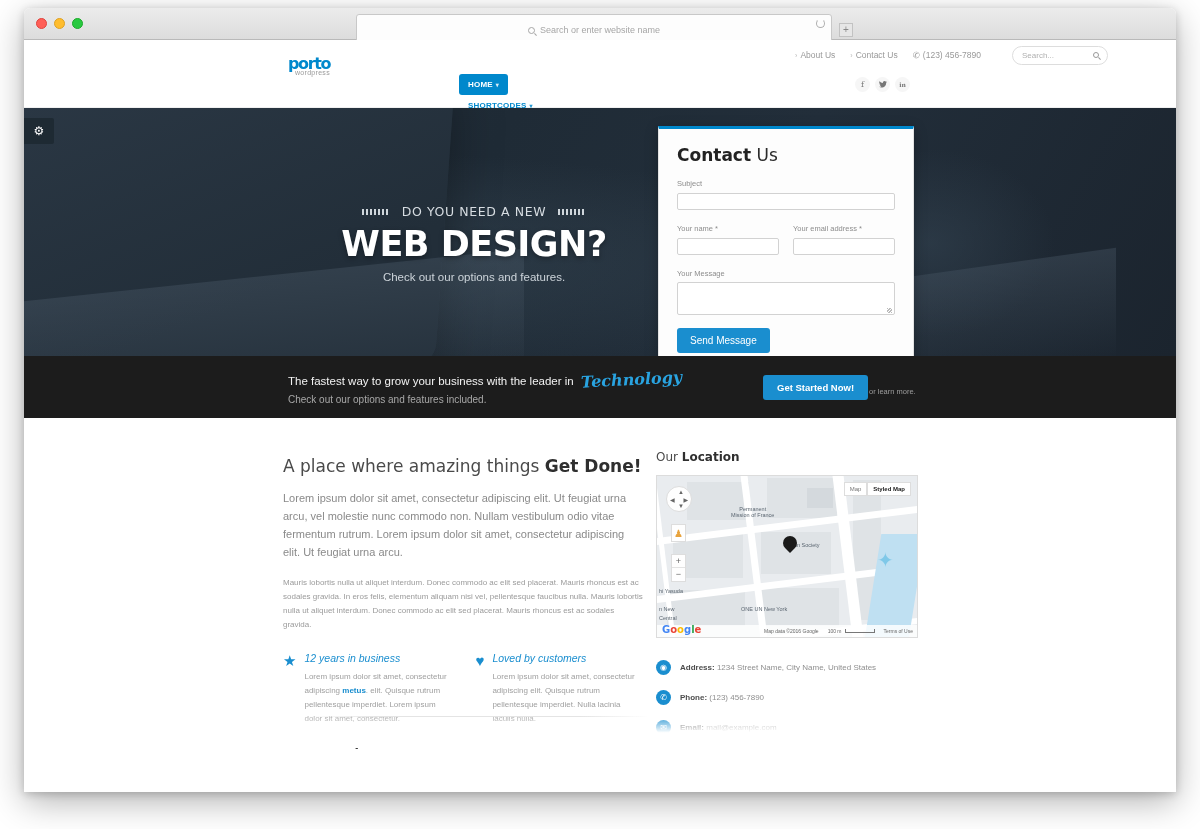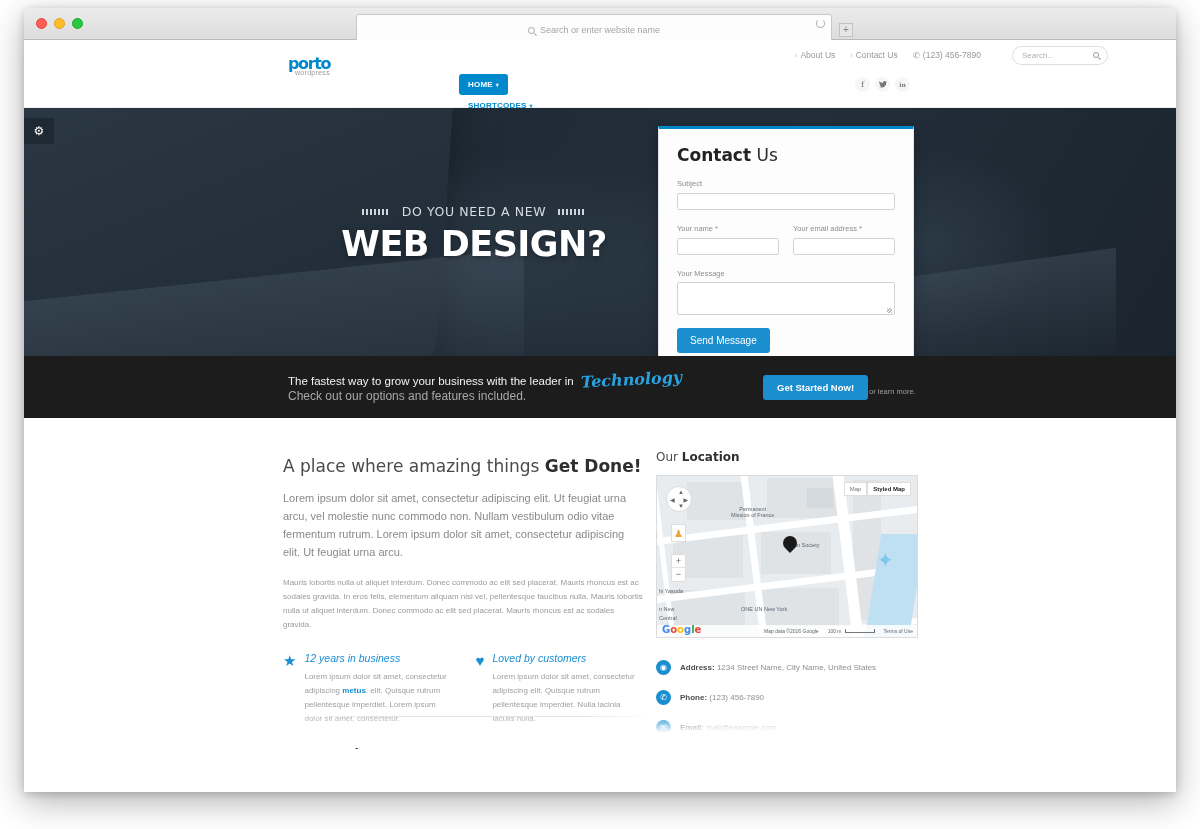--- a/index.html
+++ b/index.html
@@ -184,21 +184,21 @@
     padding: 7px 13px; border-radius: 3px;
   }
 
   
   .cta {
     position: relative; height: 62px; background: #1c1c1c; color: #fff;
   }
   .cta-left { position: absolute; left: 264px; top: 14px; }
   .cta-h { font-size: 11.5px; color: #f2f2f2; display: flex; align-items: baseline; gap: 7px; }
   .cta-script { font-size: 16px; color: #29a3e0; font-family: "DejaVu Serif", serif; font-style: italic; font-weight: bold; transform: rotate(-3deg); display:inline-block; }
-  .cta-sub { font-size: 12px; color: #a8a8a8; }
+  .cta-sub { font-size: 10px; color: #a8a8a8; margin-top: 5px; }
   .cta-btn {
     position: absolute; left: 739px; top: 19px;
     background: #1a8ecf; color: #fff; font-size: 9.5px; font-weight: bold;
     padding: 7px 14px; border-radius: 3px;
   }
   .cta-learn { position: absolute; left: 845px; top: 31px; font-size: 7.5px; color: #9d9d9d; }
 
   
   .content { position: relative; background: #fff; padding-top: 47px; height: 330px; }
   .col-left { position: absolute; left: 259px; top: 38px; width: 360px; }
@@ -408,20 +408,21 @@
       <div class="hero-chair"></div>
       <div class="hero-table"></div>
 
       <div class="hero-copy">
         <div class="hero-kicker">
           <span class="dashes"></span>
           <span>DO YOU NEED A NEW</span>
           <span class="dashes"></span>
         </div>
         <div class="hero-title">WEB DESIGN?</div>
+        <div class="hero-sub">Check out our options and features.</div>
       </div>
 
       <div class="contact-card">
         <div class="cc-title">
           <b>Contact</b><span> Us</span>
         </div>
         <div class="cc-row" style="display:block;">
           <div class="cc-label">Subject</div>
           <input class="cc-input" value="" style="">
         </div>

